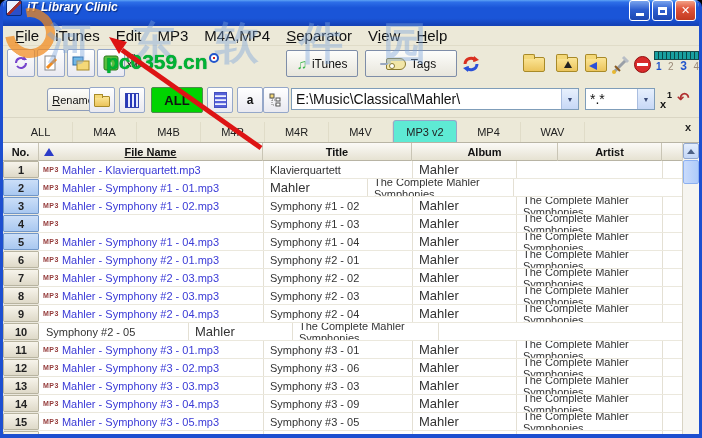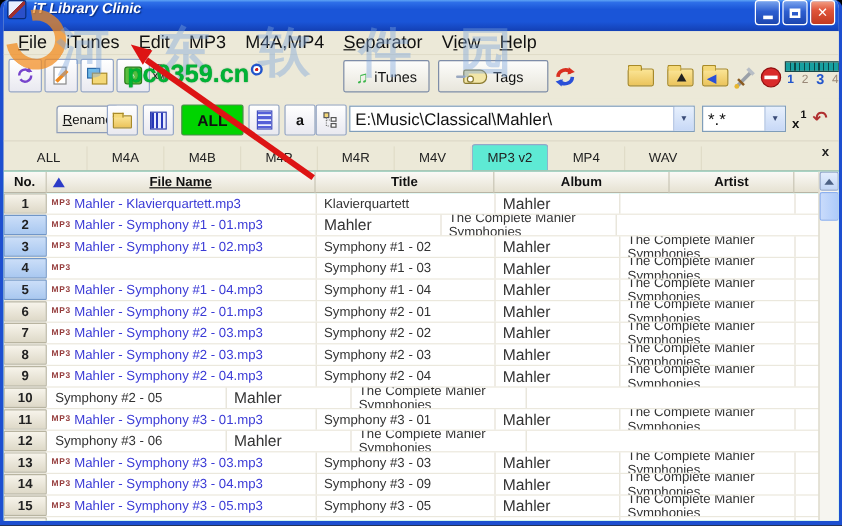--- a/index.html
+++ b/index.html
@@ -421,20 +421,24 @@
             <span class="ftype">MP3</span>
             <span class="fname">Mahler - Symphony #3 - 01.mp3</span>
           </div>
           <div class="cell tcell">Symphony #3 - 01</div>
           <div class="cell acell">Mahler</div>
           <div class="cell albcell">The Complete Mahler Symphonies</div>
           <div class="cell fillcell"></div>
         </div>
         <div class="trow">
           <div class="cell numcell">12</div>
+          <div class="cell filecell">
+            <span class="ftype">MP3</span>
+            <span class="fname">Mahler - Symphony #3 - 02.mp3</span>
+          </div>
           <div class="cell tcell">Symphony #3 - 06</div>
           <div class="cell acell">Mahler</div>
           <div class="cell albcell">The Complete Mahler Symphonies</div>
           <div class="cell fillcell"></div>
         </div>
         <div class="trow">
           <div class="cell numcell">13</div>
           <div class="cell filecell">
             <span class="ftype">MP3</span>
             <span class="fname">Mahler - Symphony #3 - 03.mp3</span>

